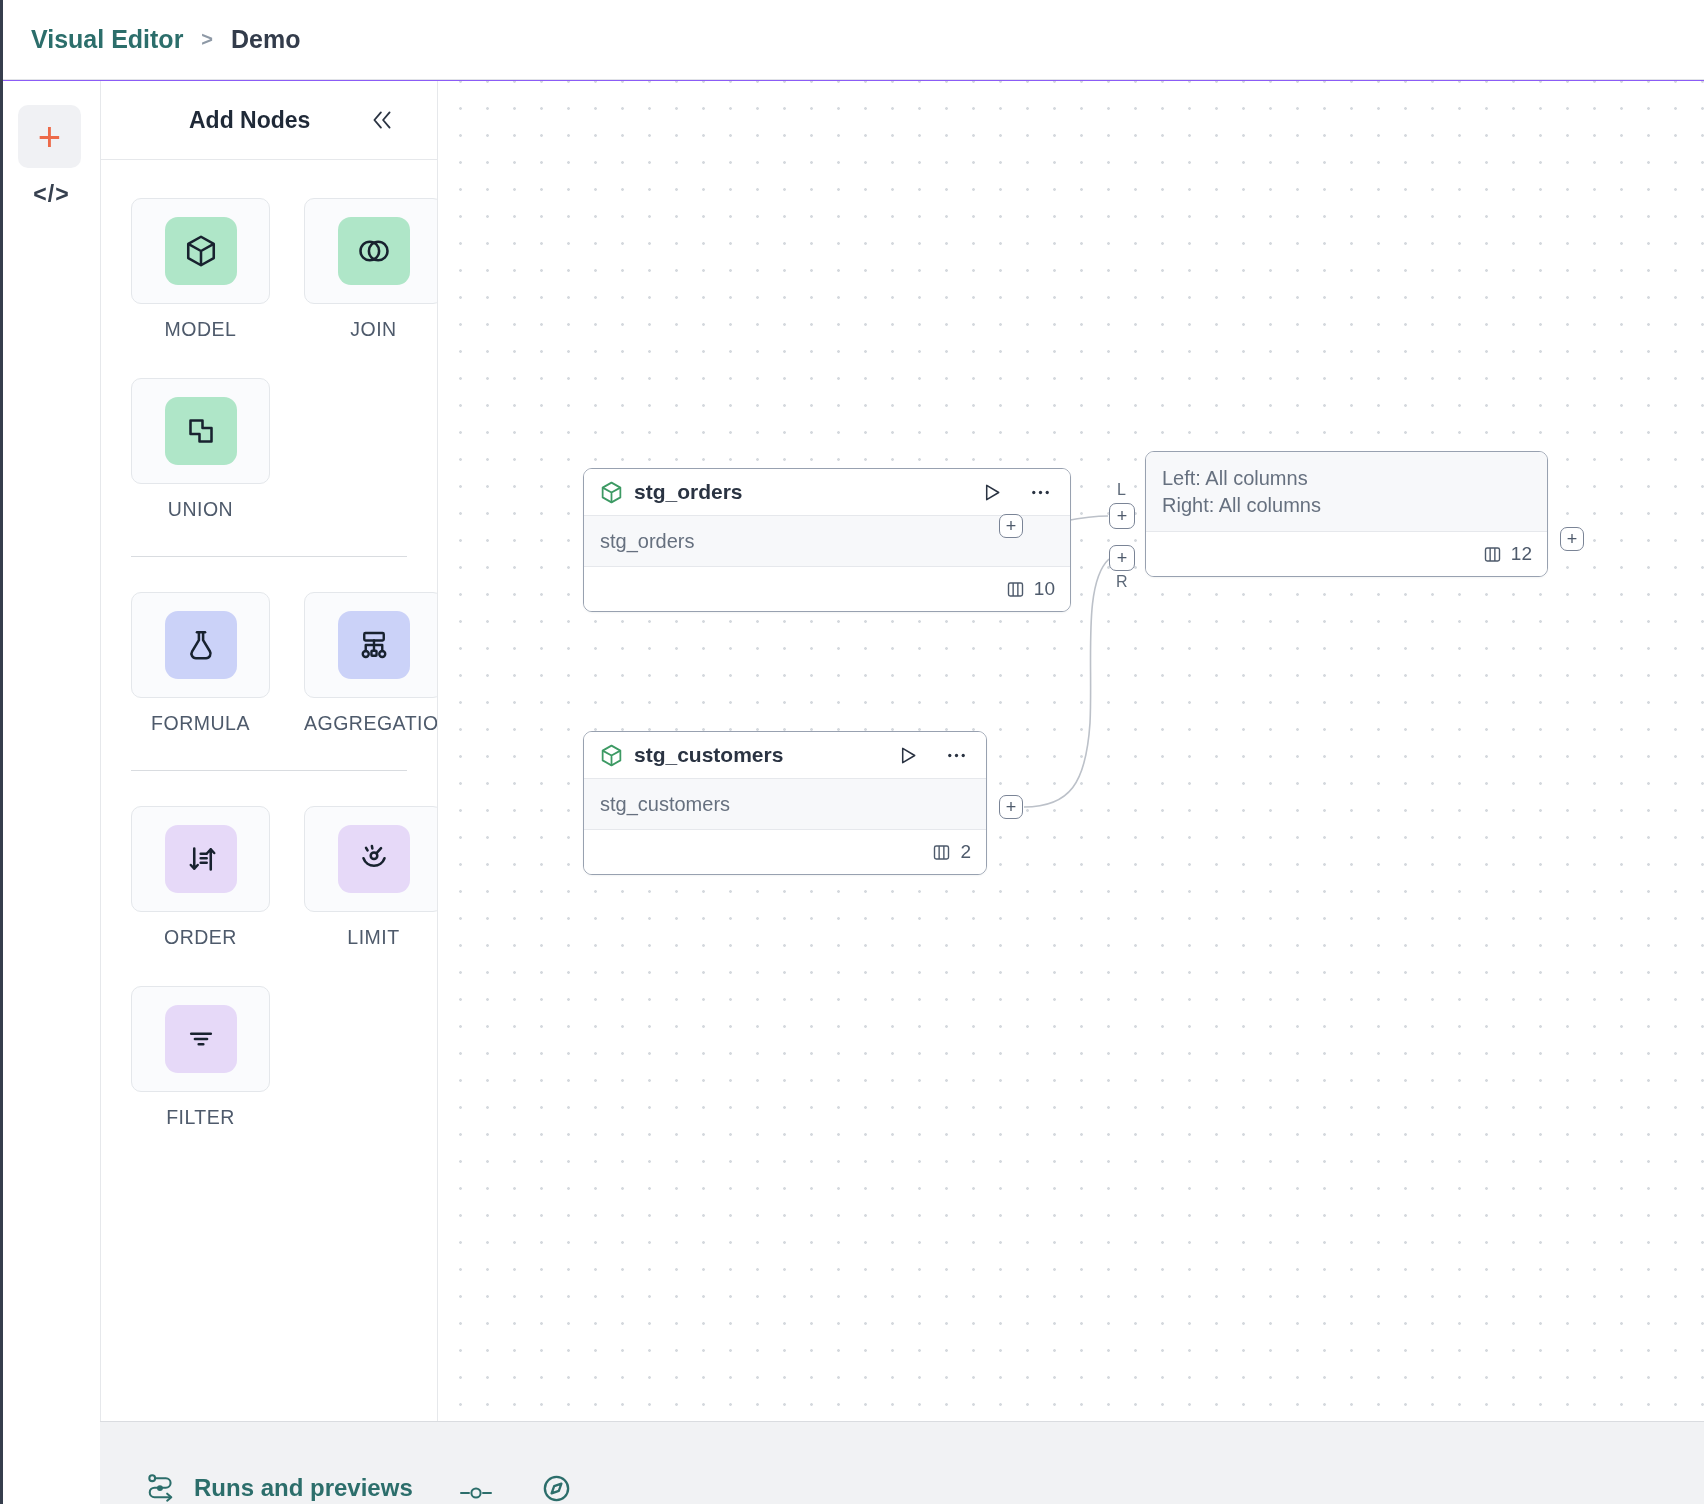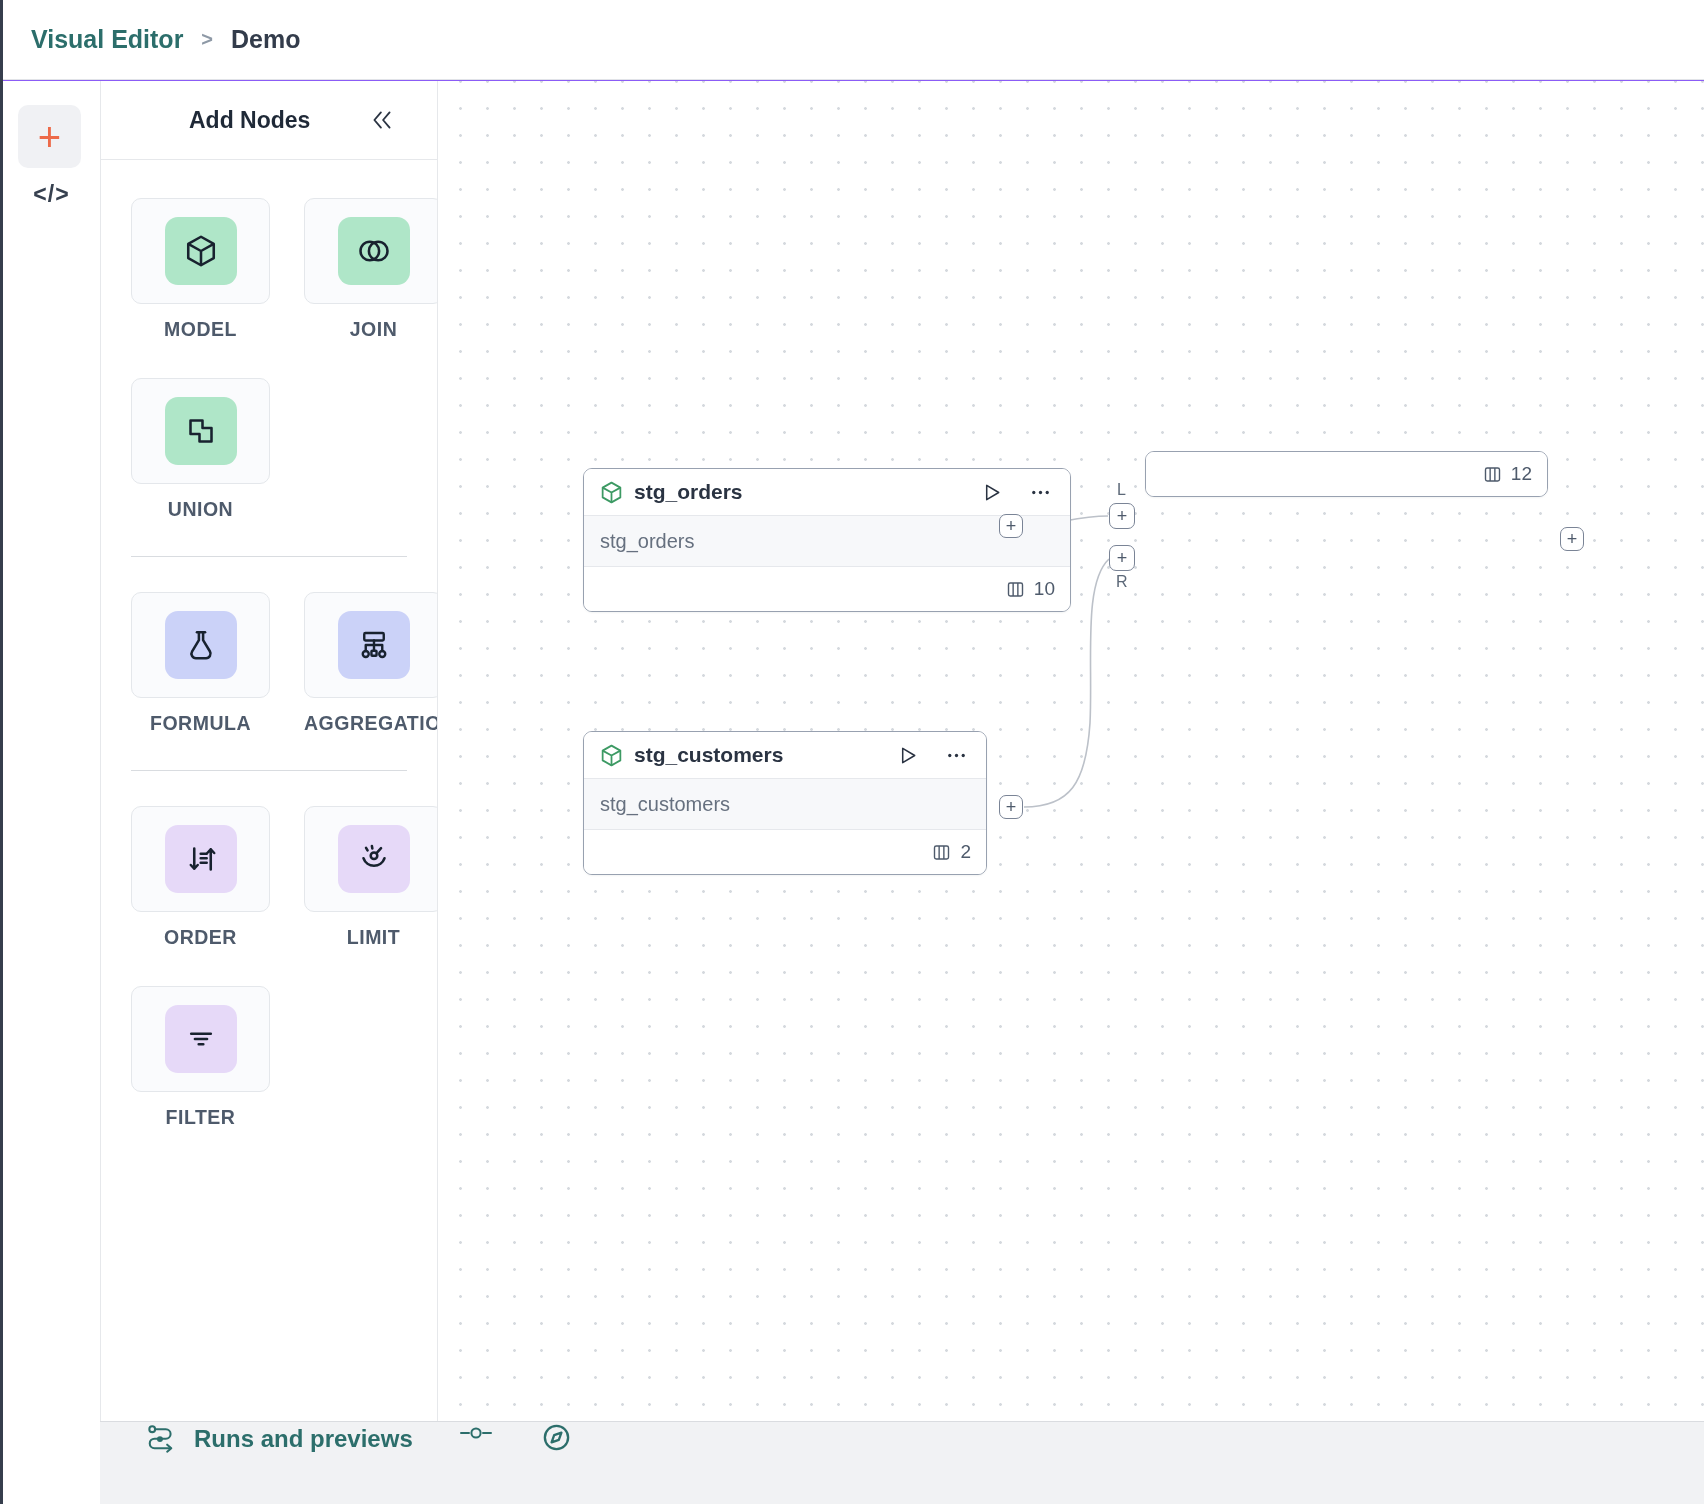--- a/index.html
+++ b/index.html
@@ -39,21 +39,21 @@
     border-left:1px solid #E6E8EB; border-right:1px solid #E6E8EB; z-index:3; overflow:hidden;
   }
   .panel-header {
     height:79px; border-bottom:1px solid #E6E8EB; display:flex; align-items:center;
     justify-content:space-between; padding:0 42px 0 40px;
   }
   .panel-title { font-size:23px; font-weight:700; color:#1F2937;margin-left:48px; }
   .collapse-btn { color:#2A3342; cursor:pointer; display:flex; }
   .panel-body { padding:38px 0 0 30px; }
   .tile-group { display:grid; grid-template-columns:139px 139px; column-gap:34px; row-gap:36px; }
-  .tile { width:139px; cursor:pointer;font-weight:bold; }
+  .tile { width:139px; cursor:pointer; }
   .tile-card {
     height:106px; background:#FAFBFD; border:1px solid #E4E7EB; border-radius:10px;
     display:flex; align-items:center; justify-content:center;
   }
   .tile-icon {
     width:72px; height:68px; border-radius:13px; display:flex; align-items:center; justify-content:center;
     color:#18222F;
   }
   .tile-icon svg { width:36px; height:36px; }
   .bg-mint { background:#AFE6C8; }
@@ -102,21 +102,21 @@
     position:absolute; width:24px; height:24px; background:#fff; border:1.4px solid #7A8496;
     border-radius:7px; display:flex; align-items:center; justify-content:center;
     color:#4E5A6B; font-size:18px; line-height:1; z-index:3; cursor:pointer; font-weight:400;
   }
   .port.lg { width:26px; height:26px; }
   .port-label { position:absolute; font-size:16px; color:#5C6878; z-index:3; }
 
   
   .bottom-bar {
     position:absolute; left:100px; right:0; bottom:0; height:83px; background:#F1F2F4;
-    border-top:1px solid #DADCE0; display:flex; align-items:flex-start; padding-left:45px; z-index:4;
+    border-top:1px solid #DADCE0; display:flex; align-items:flex-end; padding-left:45px; z-index:4;
   }
   .runs-group { display:flex; align-items:center; gap:16px; color:#2C6E6B; cursor:pointer; }
   .runs-group svg { width:33px; height:33px; }
   .runs-label { font-size:24px; font-weight:600; color:#2C6E6B; }
   .bar-icon { display:flex; color:#2C6E6B; cursor:pointer; }
   .commit-icon { margin-left:46px; }
   .commit-icon svg { width:34px; height:22px; }
   .compass-icon { margin-left:48px; }
   .compass-icon svg { width:31px; height:31px; }
 </style>
@@ -294,20 +294,24 @@
           <svg viewBox="0 0 24 24" fill="none" stroke="currentColor" stroke-width="1.6">
               <rect x="4" y="4.5" width="16" height="15" rx="2"></rect>
               <path d="M9.3 4.5v15M14.7 4.5v15"></path>
             </svg>
         </span>
         <span>10</span>
       </div>
     </div>
 
     <div class="node" style="left:707px; top:370px; width:403px;">
+      <div class="node-body body-2">
+        <span>Left: All columns</span>
+        <span>Right: All columns</span>
+      </div>
       <div class="node-footer">
         <span class="cols-icon">
           <svg viewBox="0 0 24 24" fill="none" stroke="currentColor" stroke-width="1.6">
               <rect x="4" y="4.5" width="16" height="15" rx="2"></rect>
               <path d="M9.3 4.5v15M14.7 4.5v15"></path>
             </svg>
         </span>
         <span>12</span>
       </div>
     </div>

